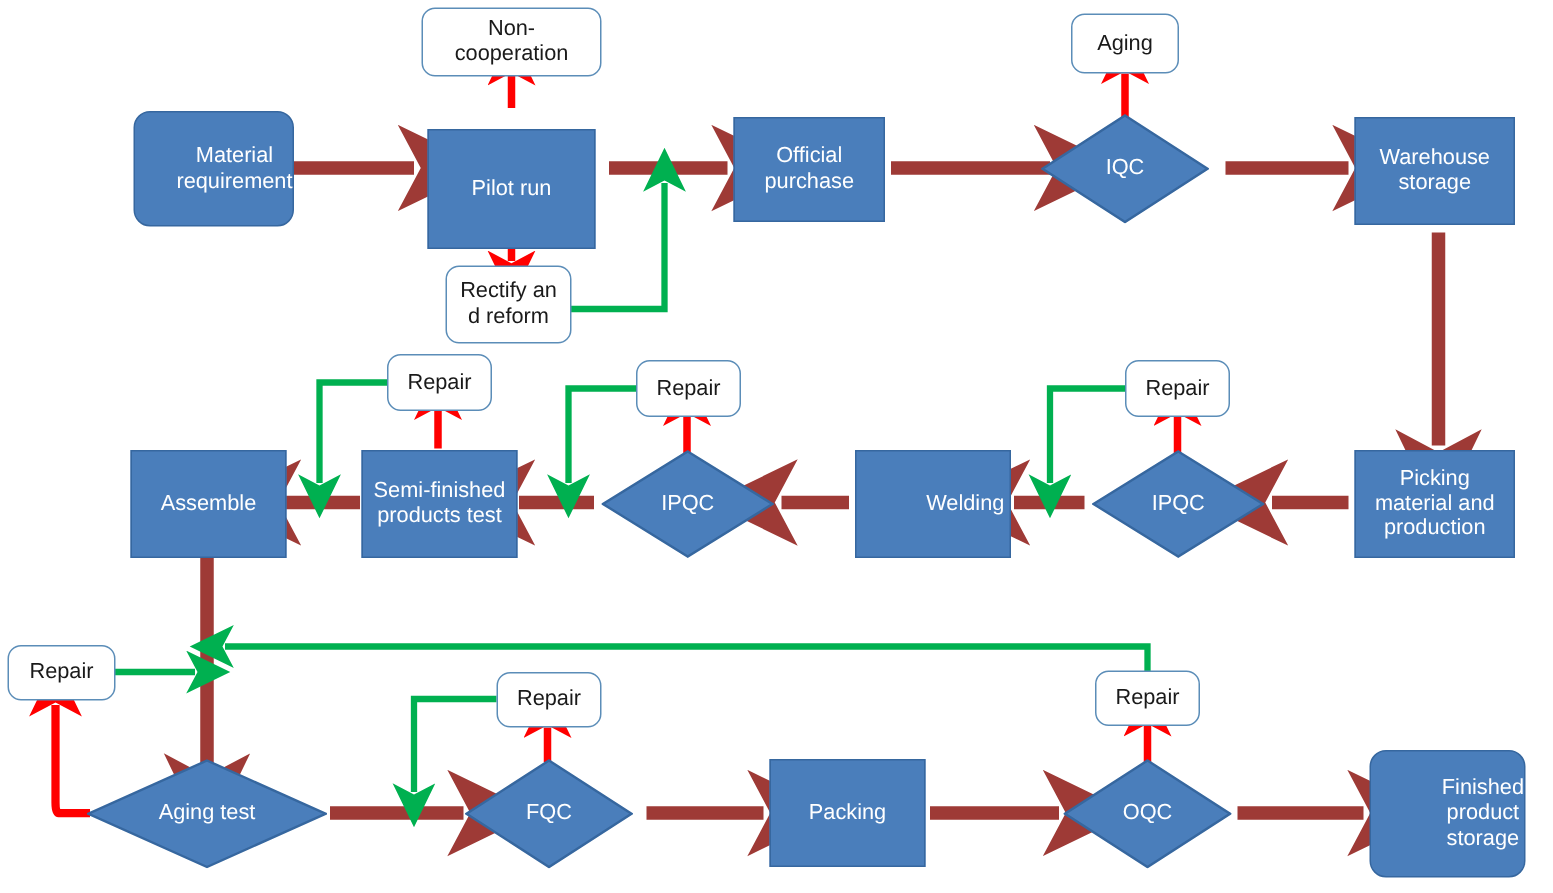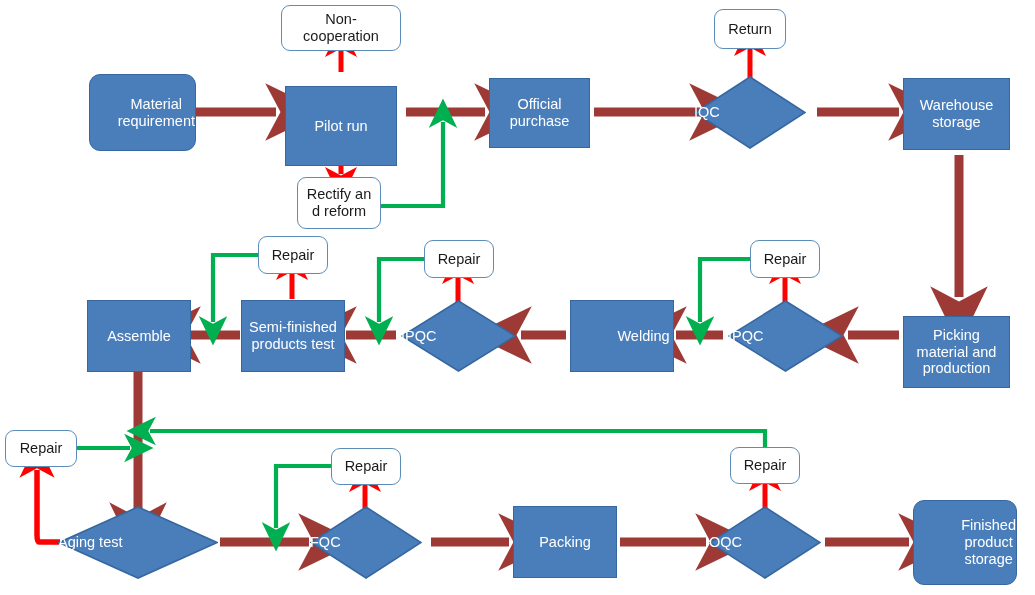--- a/index.html
+++ b/index.html
@@ -44,20 +44,21 @@
     background: #ffffff;
     border: 1.6px solid #5b8db8;
     border-radius: 9px;
     color: #1a1a1a;
     font-size: 14.5px;
   }
   .diamond-wrap {
     position: absolute;
     display: flex;
     align-items: center;
+    justify-content: center;
   }
   .diamond-wrap .dshape {
     position: absolute;
     left: 0; top: 0; right: 0; bottom: 0;
   }
   .diamond-wrap .dlabel {
     position: relative;
     color: #ffffff;
     font-size: 14.5px;
     text-align: center;
@@ -217,41 +218,41 @@
 
   <div class="node proc" style="left:489px; top:78px; width:101px; height:70px;">
     <div>
       <span>Official</span>
       <span>purchase</span>
     </div>
   </div>
 
   <div class="node white-box" style="left:714px; top:9px; width:72px; height:40px;">
     <div>
-      <span>Return</span>
+      <span>Aging</span>
     </div>
   </div>
 
   <div class="diamond-wrap" style="left:694px; top:76px; width:112px; height:73px;">
     <svg class="dshape" viewBox="0 0 112 73" preserveAspectRatio="none">
       <polygon points="56,1 111,36.5 56,72 1,36.5" fill="#4a7ebb" stroke="#36679f" stroke-width="1.6"></polygon>
     </svg>
     <div class="dlabel">
       <span>IQC</span>
     </div>
   </div>
 
   <div class="node proc" style="left:903px; top:78px; width:107px; height:72px;">
     <div>
       <span>Warehouse</span>
       <span>storage</span>
     </div>
   </div>
 
-  <div class="node proc" style="left:903px; top:316px; width:107px; height:72px;">
+  <div class="node proc" style="left:903px; top:300px; width:107px; height:72px;">
     <div>
       <span>Picking</span>
       <span>material and</span>
       <span>production</span>
     </div>
   </div>
 
   <div class="node white-box" style="left:750px; top:240px; width:70px; height:38px;">
     <div>
       <span>Repair</span>

